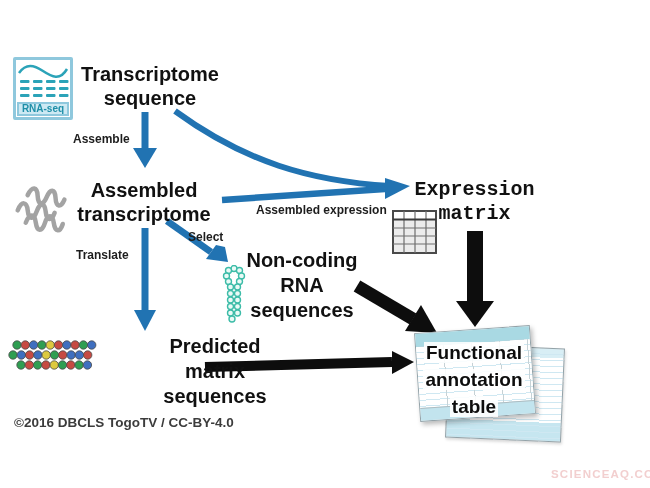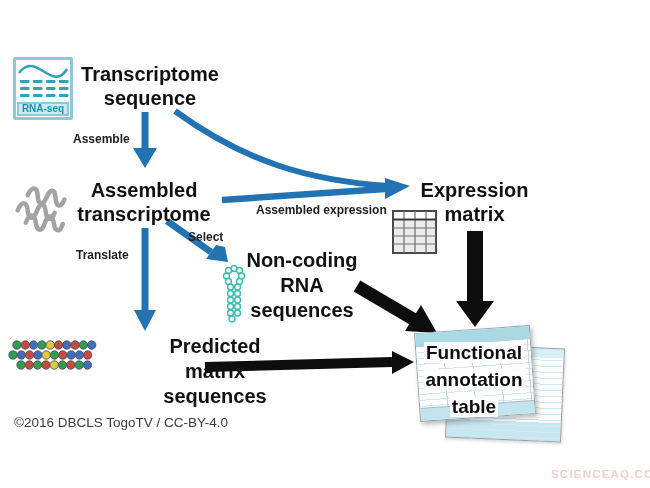--- a/index.html
+++ b/index.html
@@ -8,21 +8,21 @@
   .edges-svg{position:absolute;left:0;top:0;width:650px;height:488px;}
   .blue-stroke{stroke:var(--arrow_blue,#2173b2);fill:none;}
   .blue-fill{fill:var(--arrow_blue,#2173b2);stroke:none;}
   .black-stroke{stroke:var(--arrow_black,#0d0d0d);fill:none;}
   .black-fill{fill:var(--arrow_black,#0d0d0d);stroke:none;}
   .node{position:absolute;text-align:center;font-weight:bold;color:var(--text_black,#111);
         font-size:20px;line-height:24px;}
   .edge-label{position:absolute;font-weight:bold;font-size:12px;color:#1d1d1d;white-space:nowrap;text-align:center;}
   #n-transcriptome{left:70px;top:62px;width:160px;}
   #n-assembled{left:64px;top:178px;width:160px;}
-  #n-expression{left:402px;top:178px;width:145px;}
+  #n-expression{left:402px;top:178px;width:145px;font-family:Liberation Mono, monospace;}
   #n-noncoding{left:232px;top:248px;width:140px;line-height:25px;}
   #n-predicted{left:140px;top:334px;width:150px;line-height:25px;}
   #e-assemble{left:73px;top:132px;}
   #e-translate{left:76px;top:248px;}
   #e-select{left:188px;top:230px;}
   #e-quantify{left:256px;top:203px;}
   
   .rnaseq{position:absolute;left:13px;top:57px;width:60px;height:63px;box-sizing:border-box;
           border:3px solid var(--icon_box_blue,#8fc8dd);border-radius:2px;background:#fff;}
   .rnaseq-label{position:absolute;left:1px;right:1px;bottom:1px;height:14px;box-sizing:border-box;
@@ -49,21 +49,21 @@
       background:var(--table_header_teal,#a9d9e3);border-bottom:1px solid #9db8bf;}
   .sheet-body{position:absolute;left:0;right:0;top:13px;bottom:12px;
       background:
         repeating-linear-gradient(90deg, transparent 0 27px, #c6d2d6 27px 28px),
         repeating-linear-gradient(180deg, #ffffff 0 5px, #cfe8f2 5px 6px);}
   .sheet-footer{position:absolute;left:0;right:0;bottom:0;height:12px;
       background:#c2e4ee;border-top:1px solid #aebdc2;}
   .fat-label{position:absolute;left:410px;top:339px;width:128px;text-align:center;
       font-size:19px;line-height:27px;font-weight:bold;color:#0d0d0d;}
   .fat-label div span{background:rgba(255,255,255,.88);padding:0 2px;text-align:right;}
-  .copyright{position:absolute;left:14px;top:415px;font-size:13.5px;font-weight:normal;color:#3c3c3c;}
+  .copyright{position:absolute;left:14px;top:415px;font-size:13.5px;font-weight:bold;color:#3c3c3c;}
   .watermark{position:absolute;left:551px;top:468px;font-size:11.5px;font-weight:600;
       color:var(--watermark_pink,#f2cfcf);letter-spacing:1.2px;}
 </style>
 </head>
 <body>
 
 <div class="canvas">
 
   <svg class="edges-svg">
     <g>

